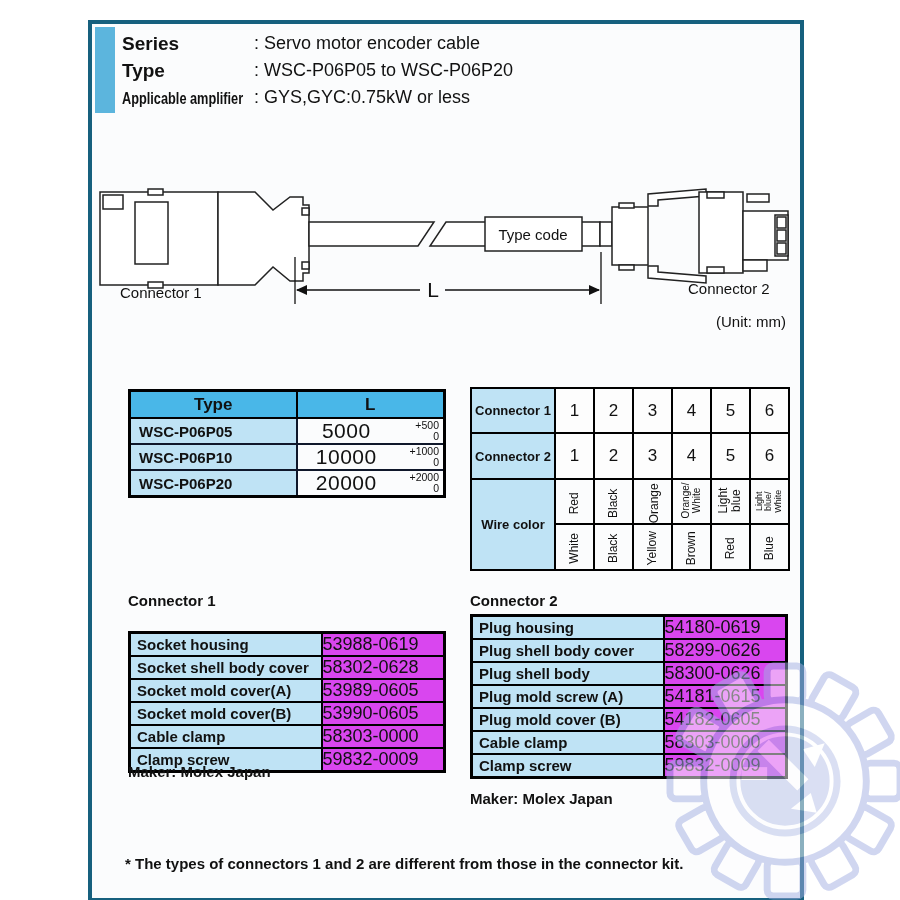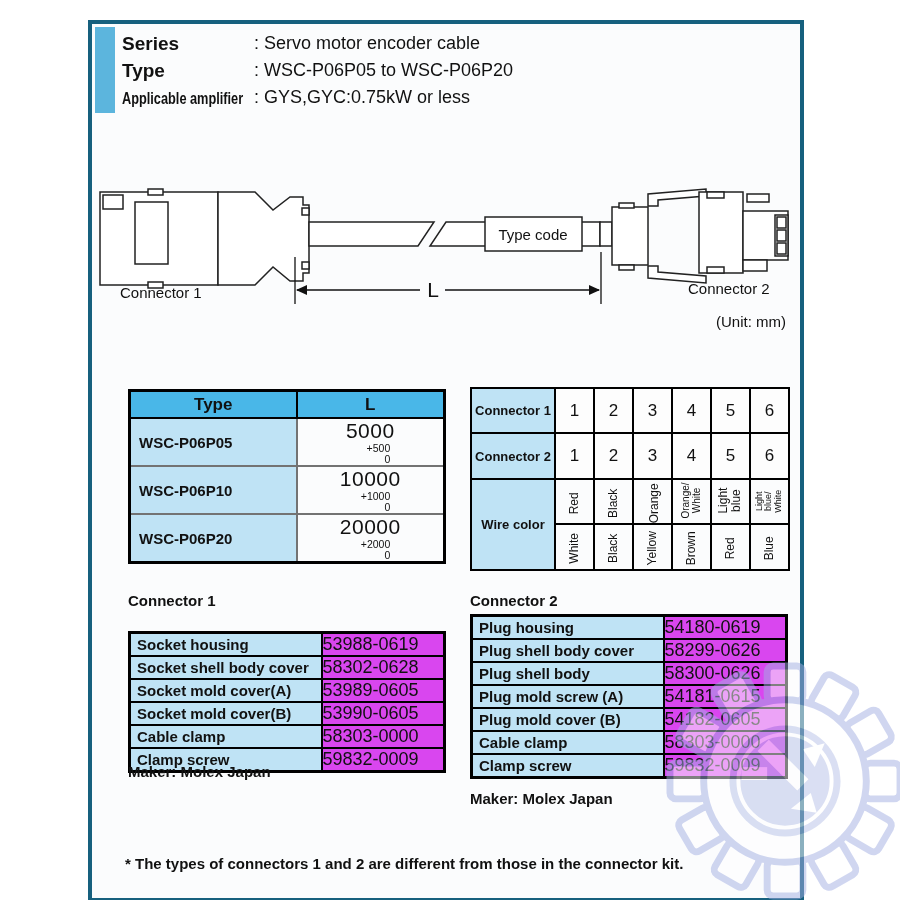--- a/index.html
+++ b/index.html
@@ -16,23 +16,23 @@
   
   .diagram{position:absolute;left:0;top:160px;width:708px;height:140px;}
   .diagram svg{position:absolute;left:0;top:0;}
   .dia-label{position:absolute;font-size:15px;white-space:nowrap;}
   
   table{border-collapse:collapse;table-layout:fixed;}
   td,th{padding:0;margin:0;}
   
   .ltable{position:absolute;left:36px;top:365px;width:315px;border:3px solid #000;}
   .ltable th{background:#49b7e8;font-size:17px;font-weight:bold;height:25px;border:2px solid #000;text-align:center;}
-  .ltable td{border:2px solid #737373;height:23px;}
+  .ltable td{border:2px solid #0f172a;height:23px;}
   .ltable td.tname{background:#bfe3f5;font-weight:bold;font-size:15px;padding-left:8px;}
-  .lcell{display:flex;align-items:center;flex-direction:column;}
+  .lcell{display:flex;align-items:center;}
   .lnum{flex:1;text-align:center;font-size:21px;letter-spacing:.5px;}
   .tol{width:44px;display:flex;flex-direction:column;align-items:flex-end;font-size:10.5px;line-height:1.05;padding-right:4px;}
   
   .wtable{position:absolute;left:378px;top:363px;width:320px;border:2px solid #000;}
   .wtable th,.wtable td{border:2px solid #000;text-align:center;vertical-align:middle;}
   .wtable th.wlabel{background:#bfe3f5;font-size:13px;font-weight:bold;}
   .wtable td.pin{font-size:17px;background:#fdfdfd;}
   .vert{display:inline-block;transform:rotate(-90deg);white-space:pre-line;line-height:1.05;font-size:12px;}
   .vert.small{font-size:9px;}
   

